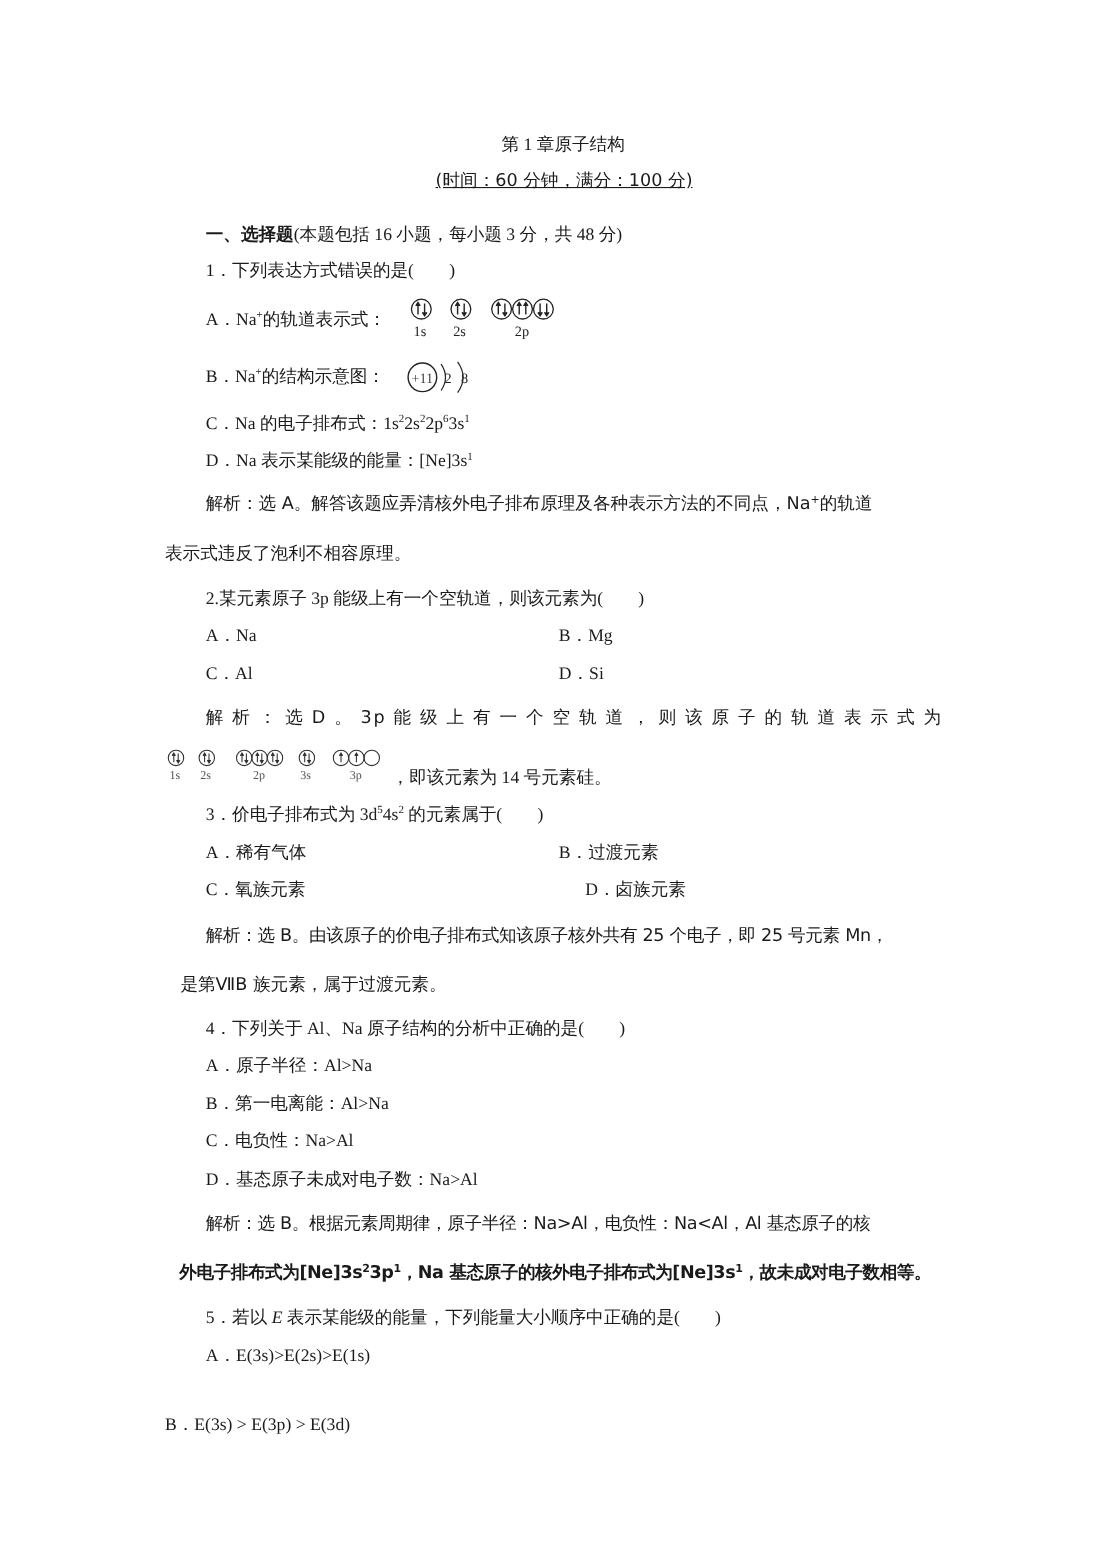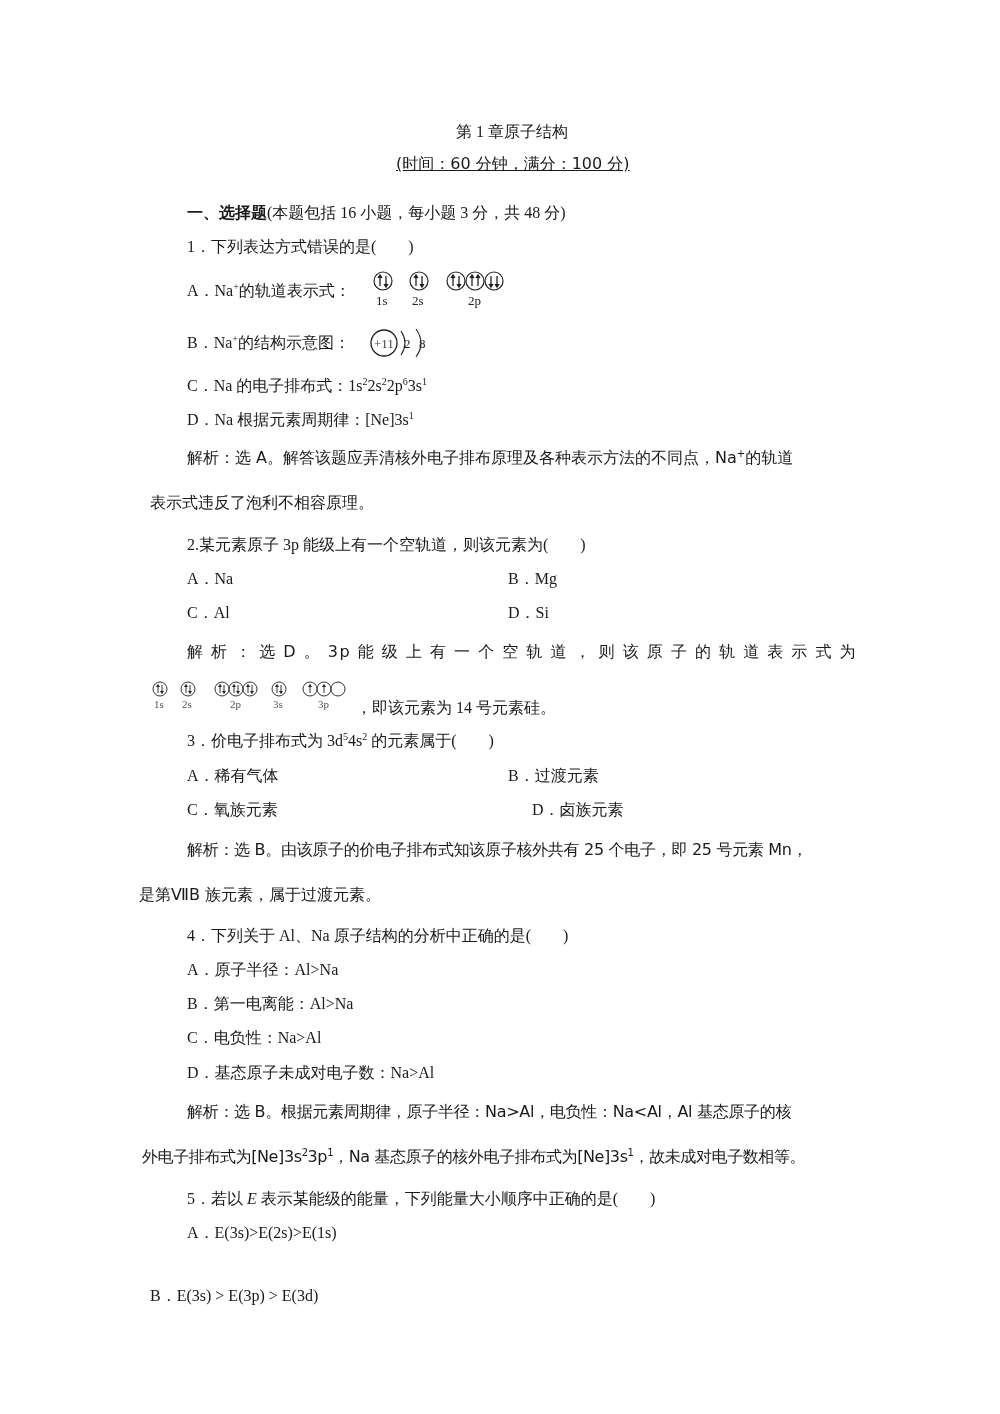--- a/index.html
+++ b/index.html
@@ -63,21 +63,21 @@
     <path d="M47 1 Q57 15 47 29" fill="none" stroke="#222" stroke-width="1.1"></path>
     <text x="50" y="20" font-size="13" font-family="Liberation Serif, serif" fill="#222">8</text>
   </svg>
 </div>
 
 <div class="line serif" style="left:187px;top:376px;">
   <span>C．Na 的电子排布式：1s</span><sup>2</sup><span>2s</span><sup>2</sup><span>2p</span><sup>6</sup><span>3s</span><sup>1</sup>
 </div>
 
 <div class="line serif" style="left:187px;top:410px;">
-  <span>D．Na 根据元素周期律：[Ne]3s</span><sup>1</sup>
+  <span>D．Na 表示某能级的能量：[Ne]3s</span><sup>1</sup>
 </div>
 
 <div class="line sans" style="left:187px;top:448px;">
   <span>解析：选 A。解答该题应弄清核外电子排布原理及各种表示方法的不同点，Na</span><sup>+</sup><span>的轨道</span>
 </div>
 <div class="line sans" style="left:150px;top:493px;">表示式违反了泡利不相容原理。</div>
 
 <div class="line serif" style="left:187px;top:535px;">2.某元素原子 3p 能级上有一个空轨道，则该元素为(　　)</div>
 <div class="line serif" style="left:187px;top:569px;">A．Na</div>
 <div class="line serif" style="left:508px;top:569px;">B．Mg</div>
@@ -121,29 +121,29 @@
 <div class="line serif" style="left:356px;top:698px;">，即该元素为 14 号元素硅。</div>
 
 <div class="line serif" style="left:187px;top:731px;">
   <span>3．价电子排布式为 3d</span><sup>5</sup><span>4s</span><sup>2</sup><span> 的元素属于(　　)</span>
 </div>
 <div class="line serif" style="left:187px;top:766px;">A．稀有气体</div>
 <div class="line serif" style="left:508px;top:766px;">B．过渡元素</div>
 <div class="line serif" style="left:187px;top:800px;">C．氧族元素</div>
 <div class="line serif" style="left:532px;top:800px;">D．卤族元素</div>
 <div class="line sans" style="left:187px;top:840px;letter-spacing:-0.3px;">解析：选 B。由该原子的价电子排布式知该原子核外共有 25 个电子，即 25 号元素 Mn，</div>
-<div class="line sans" style="left:139px;top:885px;">是第ⅦB 族元素，属于过渡元素。</div>
+<div class="line sans" style="left:164px;top:885px;">是第ⅦB 族元素，属于过渡元素。</div>
 
 <div class="line serif" style="left:187px;top:926px;">4．下列关于 Al、Na 原子结构的分析中正确的是(　　)</div>
 <div class="line serif" style="left:187px;top:960px;">A．原子半径：Al&gt;Na</div>
 <div class="line serif" style="left:187px;top:994px;">B．第一电离能：Al&gt;Na</div>
 <div class="line serif" style="left:187px;top:1028px;">C．电负性：Na&gt;Al</div>
 <div class="line serif" style="left:187px;top:1063px;">D．基态原子未成对电子数：Na&gt;Al</div>
 <div class="line sans" style="left:187px;top:1102px;letter-spacing:-0.3px;">解析：选 B。根据元素周期律，原子半径：Na&gt;Al，电负性：Na&lt;Al，Al 基态原子的核</div>
-<div class="line sans" style="left:142px;top:1147px;letter-spacing:-0.4px;">
+<div class="line sans" style="left:163px;top:1147px;letter-spacing:-0.4px;font-weight:bold;">
   <span>外电子排布式为[Ne]3s</span><sup>2</sup><span>3p</span><sup>1</sup><span>，Na 基态原子的核外电子排布式为[Ne]3s</span><sup>1</sup><span>，故未成对电子数相等。</span>
 </div>
 
 <div class="line serif" style="left:187px;top:1189px;">
   <span>5．若以 </span><span class="ital">E</span><span> 表示某能级的能量，下列能量大小顺序中正确的是(　　)</span>
 </div>
 <div class="line serif" style="left:187px;top:1223px;">A．E(3s)&gt;E(2s)&gt;E(1s)</div>
 <div class="line serif" style="left:150px;top:1257px;margin-top:29px;">B．E(3s) &gt; E(3p) &gt; E(3d)</div>
 
 </body></html>

